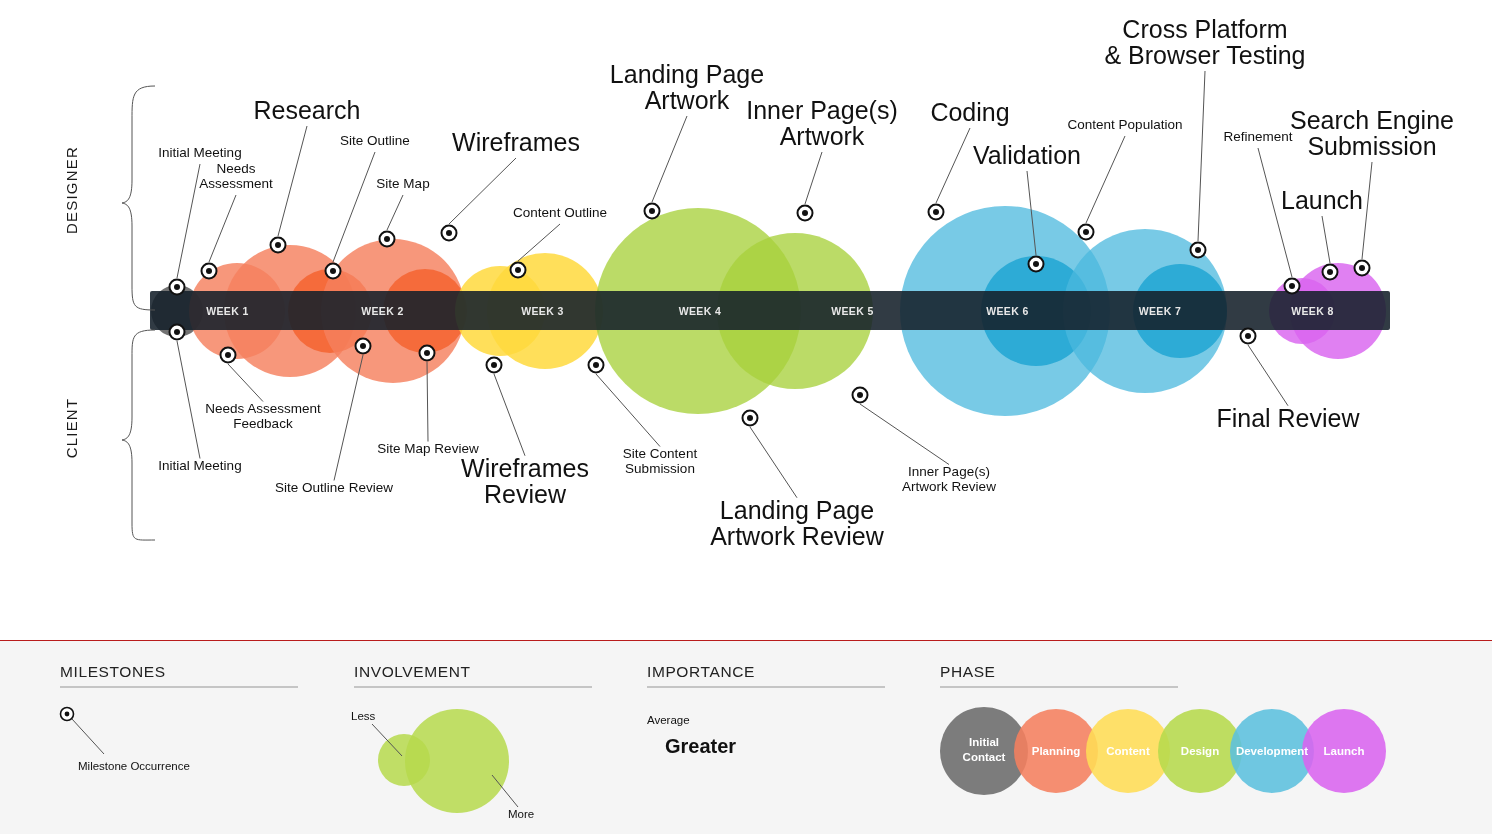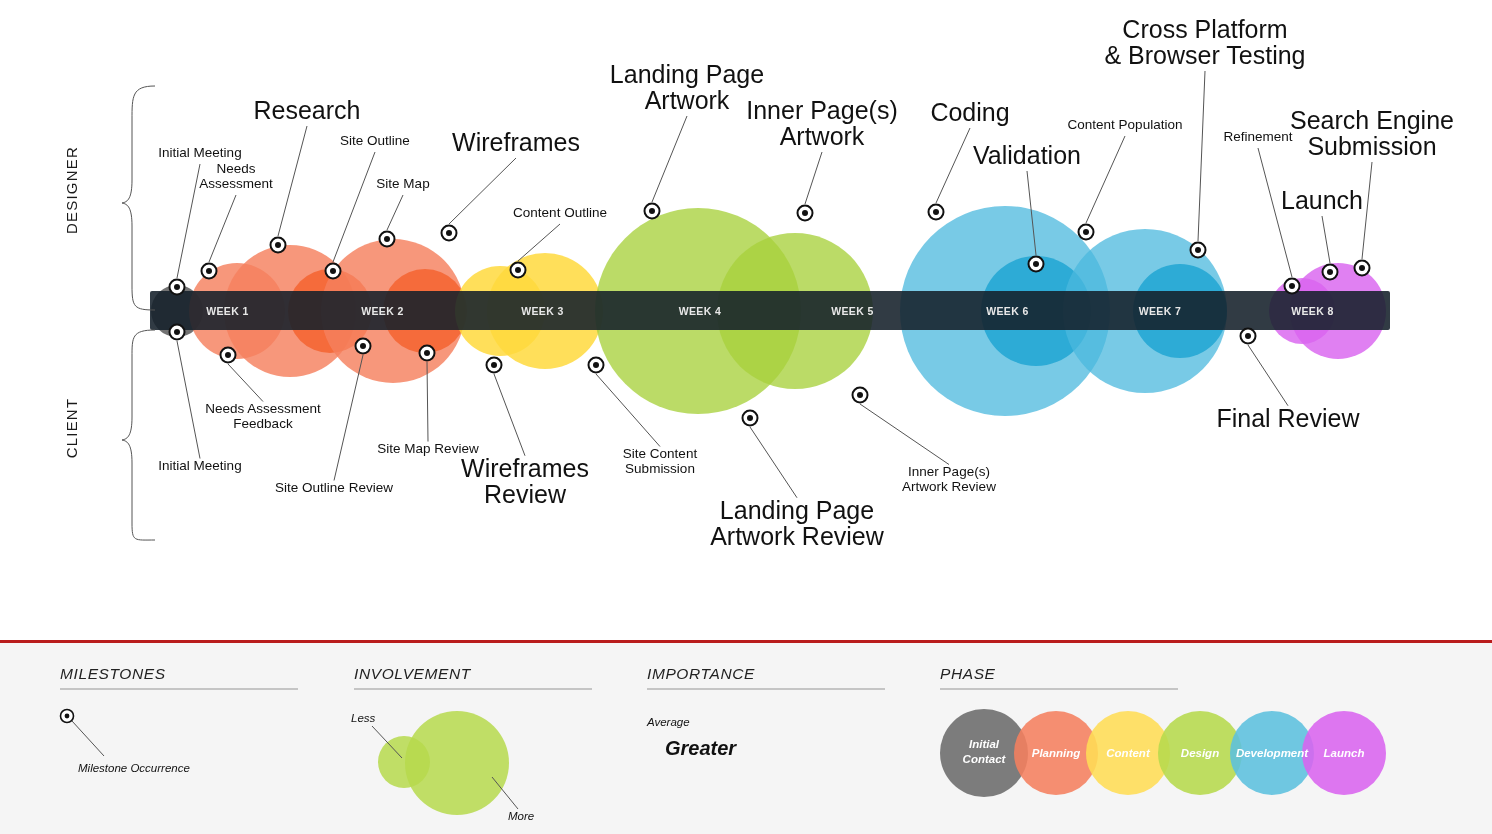--- a/index.html
+++ b/index.html
@@ -5,21 +5,21 @@
   * { box-sizing: border-box; }
   html, body { margin:0; padding:0; }
   body {
     width:1492px; height:834px;
     background:#ffffff;
     font-family:"Liberation Sans", sans-serif;
     overflow:hidden;
     position:relative;
   }
   #timeline-stage { position:absolute; left:0; top:0; width:1492px; height:640px; background:#ffffff; }
-  #legend-stage { position:absolute; left:0; top:640px; width:1492px; height:194px; background:#f5f5f5; border-top:3px solid #b91c1c;font-style:italic; }
+  #legend-stage { position:absolute; left:0; top:640px; width:1492px; height:194px; background:#f5f5f5; border-top:1px solid #b91c1c; }
   svg { display:block; }
   .bigtitle { font-size:25px; font-weight:400; fill:#111111; }
   .smalltitle { font-size:13.5px; font-weight:400; fill:#111111; }
   .weeklabel { font-size:10.5px; font-weight:700; fill:#e8e8e8; letter-spacing:0.4px; }
   .sidelabel { font-size:15px; fill:#1a1a1a; letter-spacing:1.2px; }
   .leader { stroke:#555555; stroke-width:1; fill:none; }
   .legend-head { font-size:15.5px; fill:#222222; letter-spacing:0.6px; }
   .legend-small { font-size:11.5px; fill:#111111; }
   .legend-big { font-size:20px; font-weight:700; fill:#111111; }
   .phase-text { font-size:11.5px; font-weight:700; fill:#ffffff; }

